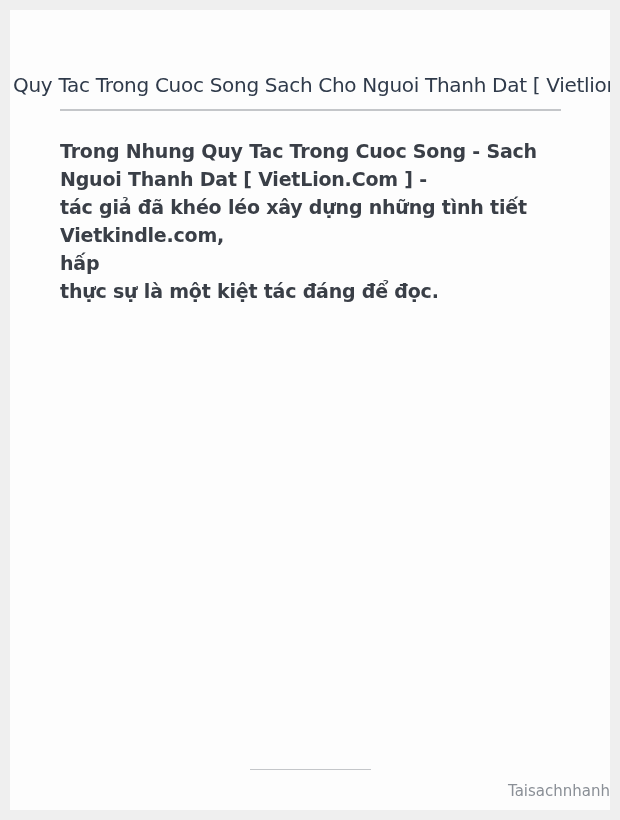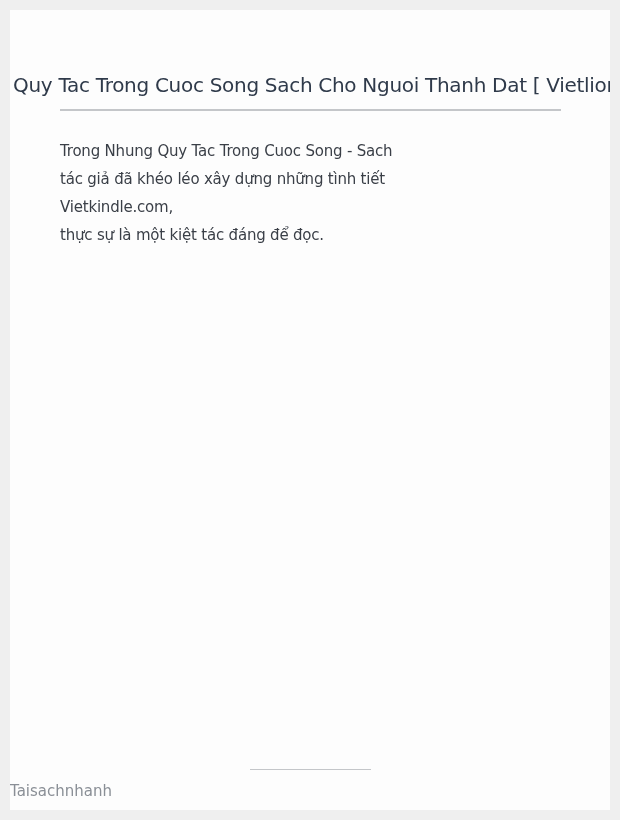--- a/index.html
+++ b/index.html
@@ -46,59 +46,62 @@
       top: 99px;
       width: 501px;
       height: 2px;
       background: #c4c6c9;
     }
     .body-text {
       position: absolute;
       left: 50px;
       top: 127px;
       width: 345px;
-      font-size: 15px;
+      font-size: 19px;
       line-height: 28px;
       color: #3a3f47;
       letter-spacing: -0.2px;
+      font-weight: bold;
     }
     .body-text .line {
       display: block;
       white-space: nowrap;
     }
     .footer-rule {
       position: absolute;
       left: 240px;
       top: 759px;
       width: 121px;
       height: 1px;
       background: #c4c6c9;
     }
     .footer-text {
       position: absolute;
       left: 0;
       top: 770px;
       width: 600px;
-      text-align: left;
+      text-align: right;
       font-size: 15px;
       line-height: 22px;
       color: #8a8f96;
     }
   </style>
 </head>
 <body>
 
 <div class="card">
   <div class="title-wrap">
     <div class="title">Quy Tac Trong Cuoc Song Sach Cho Nguoi Thanh Dat [ Vietlion.Com</div>
   </div>
   <div class="title-rule"></div>
 
   <div class="body-text">
     <span class="line">Trong Nhung Quy Tac Trong Cuoc Song - Sach</span>
+    <span class="line">Nguoi Thanh Dat [ VietLion.Com ] -</span>
     <span class="line">tác giả đã khéo léo xây dựng những tình tiết</span>
     <span class="line">Vietkindle.com,</span>
+    <span class="line">hấp</span>
     <span class="line">thực sự là một kiệt tác đáng để đọc.</span>
   </div>
 
   <div class="footer-rule"></div>
   <div class="footer-text">Taisachnhanh</div>
 </div>
 
 </body></html>

